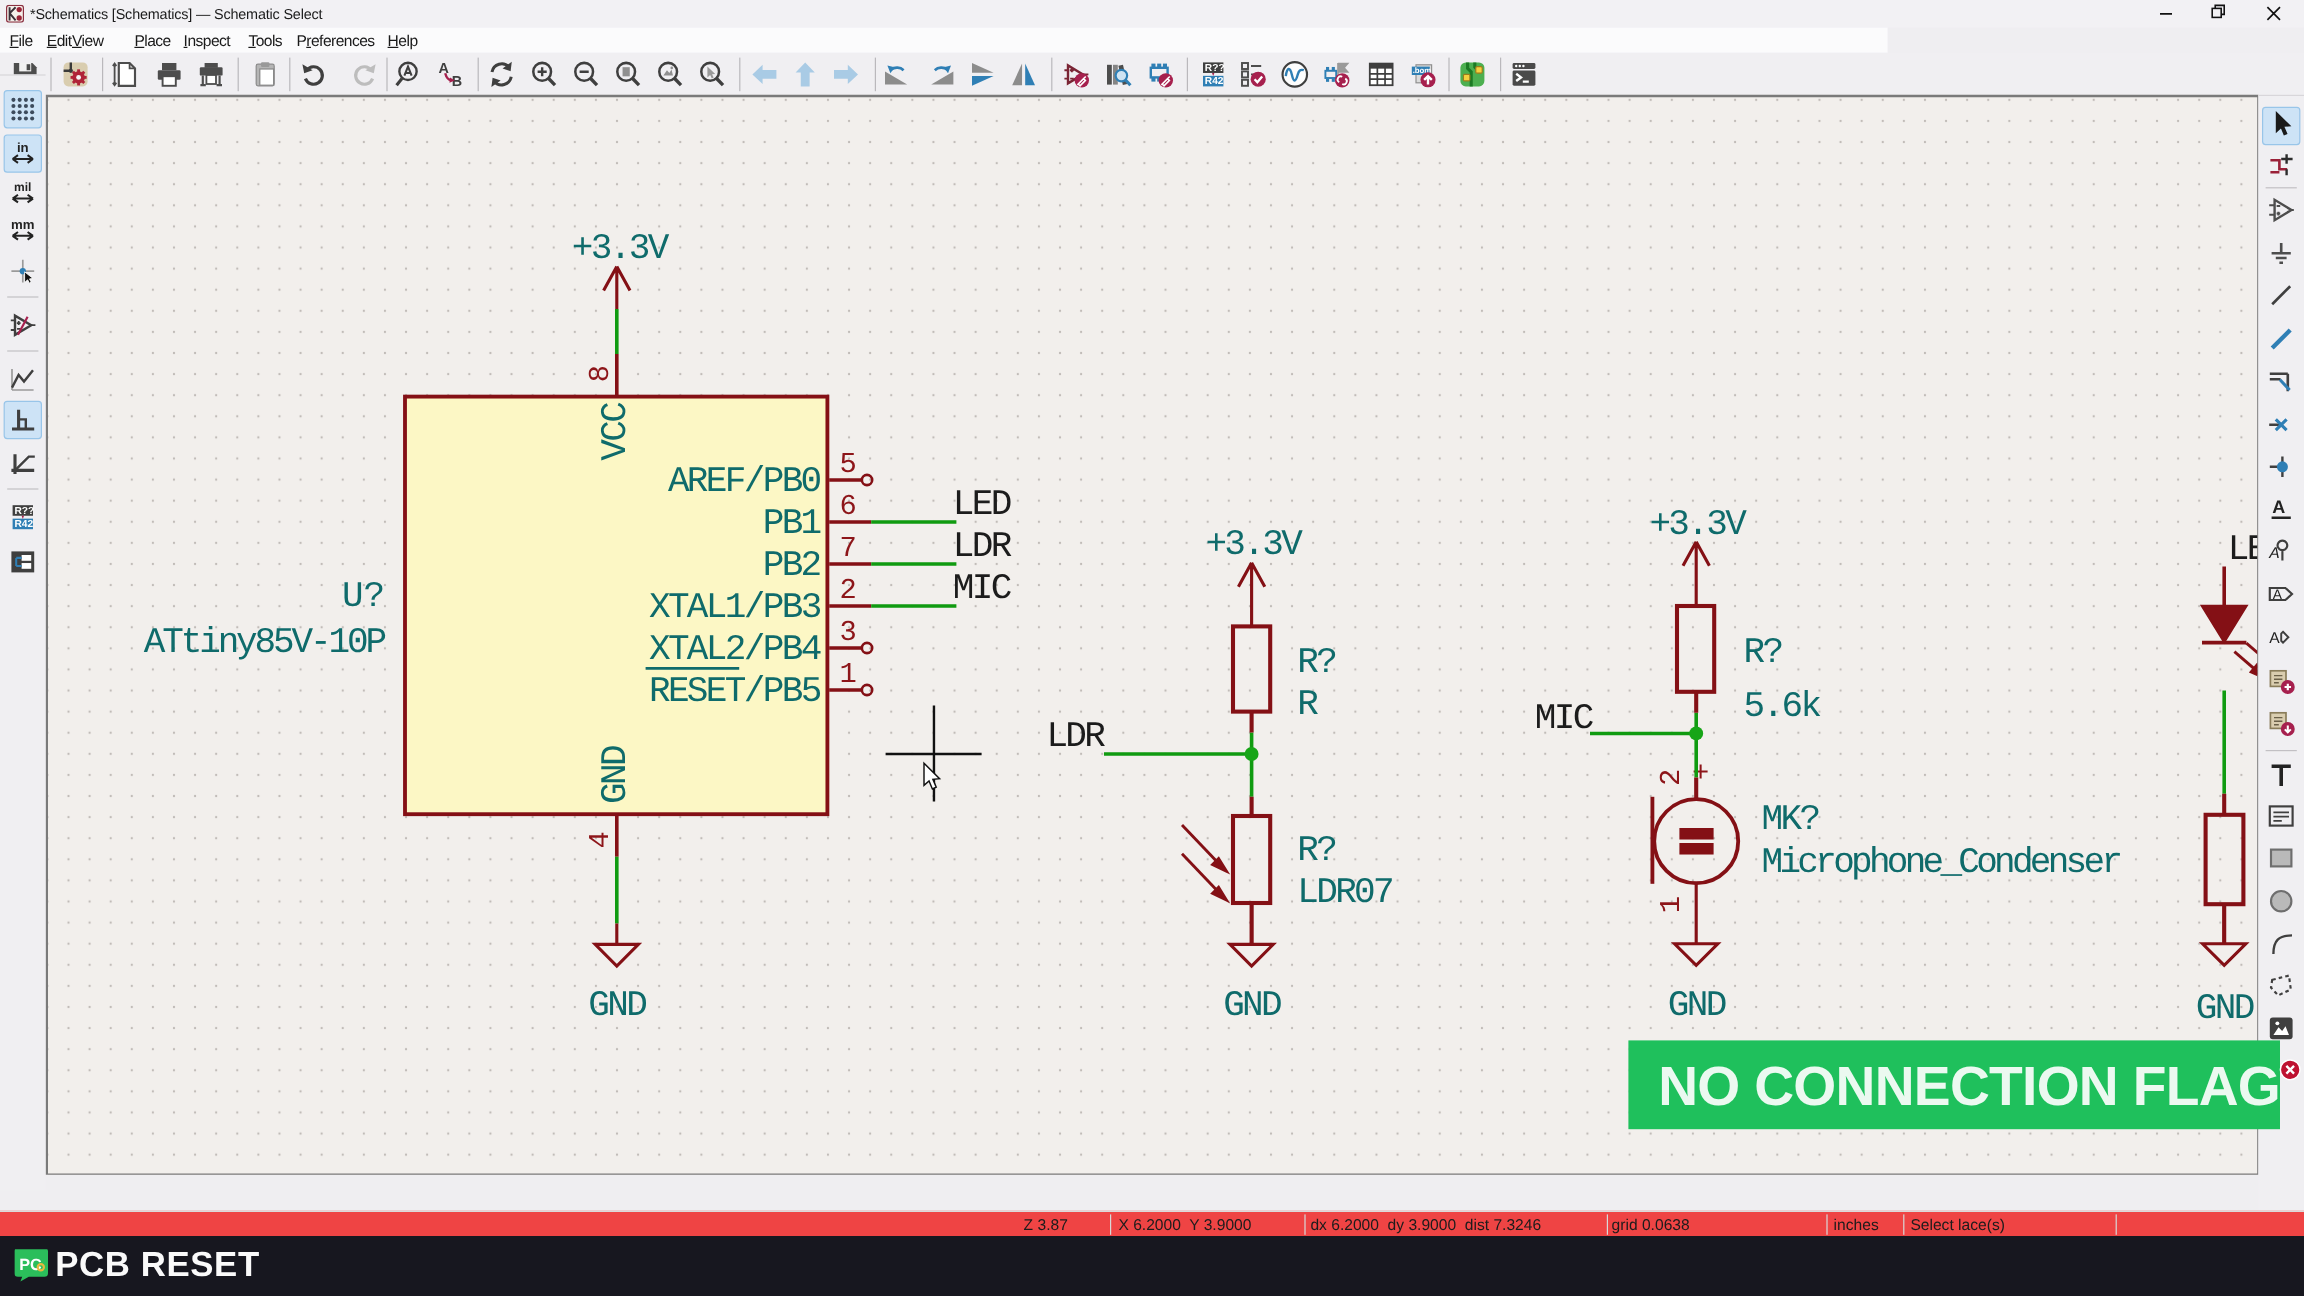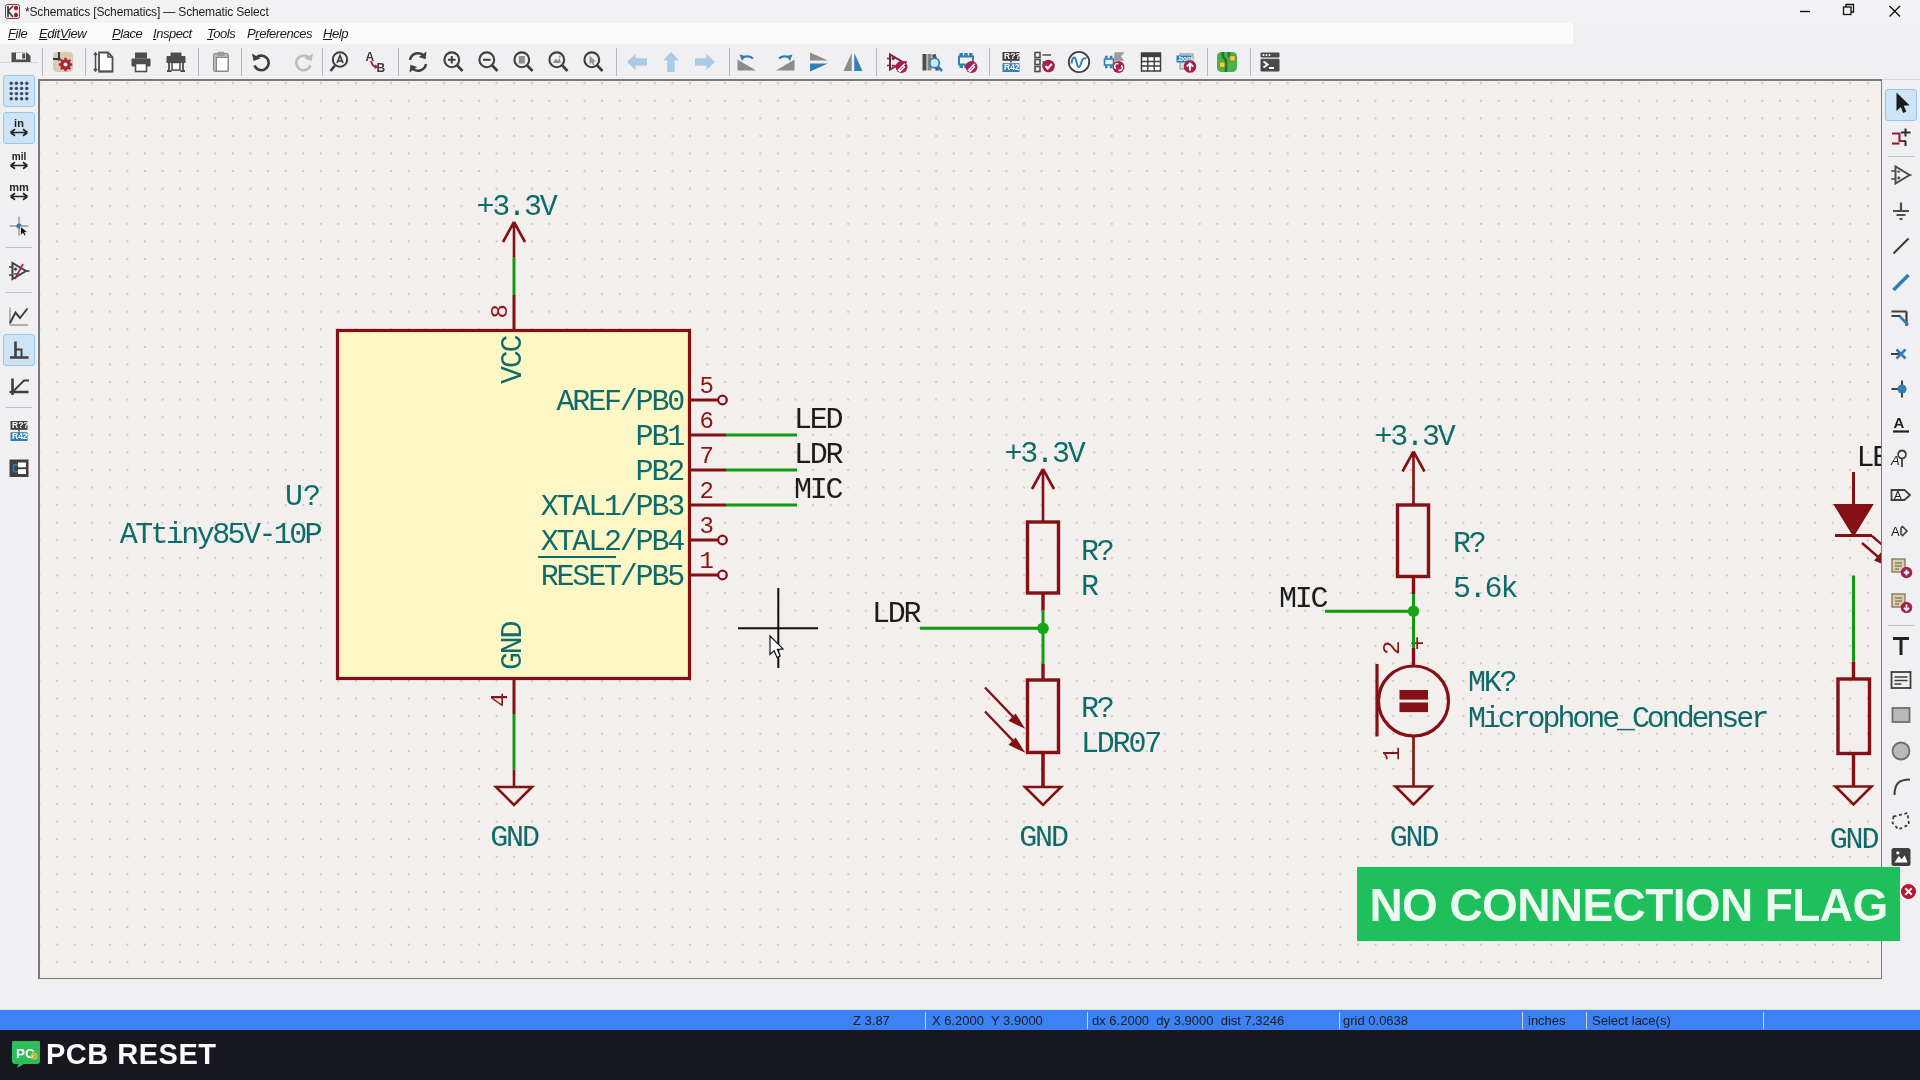--- a/index.html
+++ b/index.html
@@ -1,39 +1,39 @@
 <!DOCTYPE html>
 <html><head>
 <meta charset="utf-8">
 <style>
 * { margin:0; padding:0; box-sizing:border-box; }
 html,body { width:1920px; height:1080px; overflow:hidden; }
 body { position:relative; font-family:"Liberation Sans",sans-serif; background:#EFEEF1; }
 .abs { position:absolute; }
 #titlebar { left:0; top:0; width:1920px; height:23px; background:#F2F1F4; }
 #titlebar .ttx { left:25px; top:4.5px; font-size:12px; color:#1b1b1b; letter-spacing:-0.15px; }
-#menubar { left:0; top:23px; width:1573px; height:21px; background:#FBFBFC; font-size:13px; color:#1a1a1a; letter-spacing:-0.45px;font-style:italic; }
+#menubar { left:0; top:23px; width:1573px; height:21px; background:#FBFBFC; font-size:13px; color:#1a1a1a; letter-spacing:-0.45px; }
 #menubar span { position:absolute; top:3px; }
 #toolbar { left:0; top:44px; width:1920px; height:35px; background:#F0EFF2; }
 #toolbar .sep { position:absolute; top:4px; width:1px; height:28px; background:#BAB8BC; }
 .ic { position:absolute; top:6px; width:24px; height:24px; }
 #lbar { left:0; top:62px; width:38px; height:930px; background:#F0EFF2; border-top:1px solid #D8D6DA; }
 #rbar { left:1882px; top:79px; width:38px; height:930px; background:#F0EFF2; border-top:1px solid #D8D6DA; }
 .selbtn { position:absolute; left:3px; width:32px; height:32px; background:#CDE3F6; border:1px solid #98C5E9; border-radius:3px; }
 .lic { position:absolute; left:7px; width:24px; height:24px; }
 .ric { position:absolute; left:7px; width:24px; height:24px; }
 .hsep { position:absolute; left:6px; width:26px; height:1px; background:#C2C0C4; }
 #canvas { left:38px; top:79px; width:1844px; height:900px; background:#F2EFEC; border:solid #7a7a7a; border-width:2px 1px 1px 2px; overflow:hidden; }
 #schsvg { position:absolute; left:-40px; top:-81px; }
-#statusbar { left:0; top:1009px; width:1920px; height:21px; background:#3b82f6; border-top:1px solid #DADADA; font-size:13px; color:#1c1c1c; }
+#statusbar { left:0; top:1009px; width:1920px; height:21px; background:#ef4444; border-top:1px solid #DADADA; font-size:13px; color:#1c1c1c; }
 #statusbar span { position:absolute; top:3px; }
 #statusbar i { position:absolute; top:2px; width:1px; height:17px; background:#D8D8D8; }
 #footer { left:0; top:1030px; width:1920px; height:50px; background:#17171F; }
 #banner { left:1357px; top:867px; width:543px; height:74px; background:#1FC05C; z-index:30; }
-#banner div { text-align:center; line-height:76px; font-size:46px; font-weight:bold; letter-spacing:-0.6px; color:#EBF9F0; }
+#banner div { text-align:right; line-height:76px; font-size:46px; font-weight:bold; letter-spacing:-0.6px; color:#EBF9F0; }
 </style>
 </head>
 <body>
 <div class="abs" id="titlebar">
   <svg class="abs" style="left:5px;top:4px" width="15" height="15" viewBox="0 0 15 15">
       <rect x="0.5" y="0.5" width="14" height="14" rx="2" fill="#F5EFEA" stroke="#8a3040" stroke-width="1"></rect>
       <path d="M3 2 L3 13 M3 7 L8 2 M3 7 L8 13" stroke="#3a3038" stroke-width="1.6" fill="none"></path>
       <circle cx="11" cy="4" r="2.2" fill="#9a2438"></circle>
       <circle cx="11" cy="11" r="2.2" fill="#9a2438"></circle>
     </svg>

